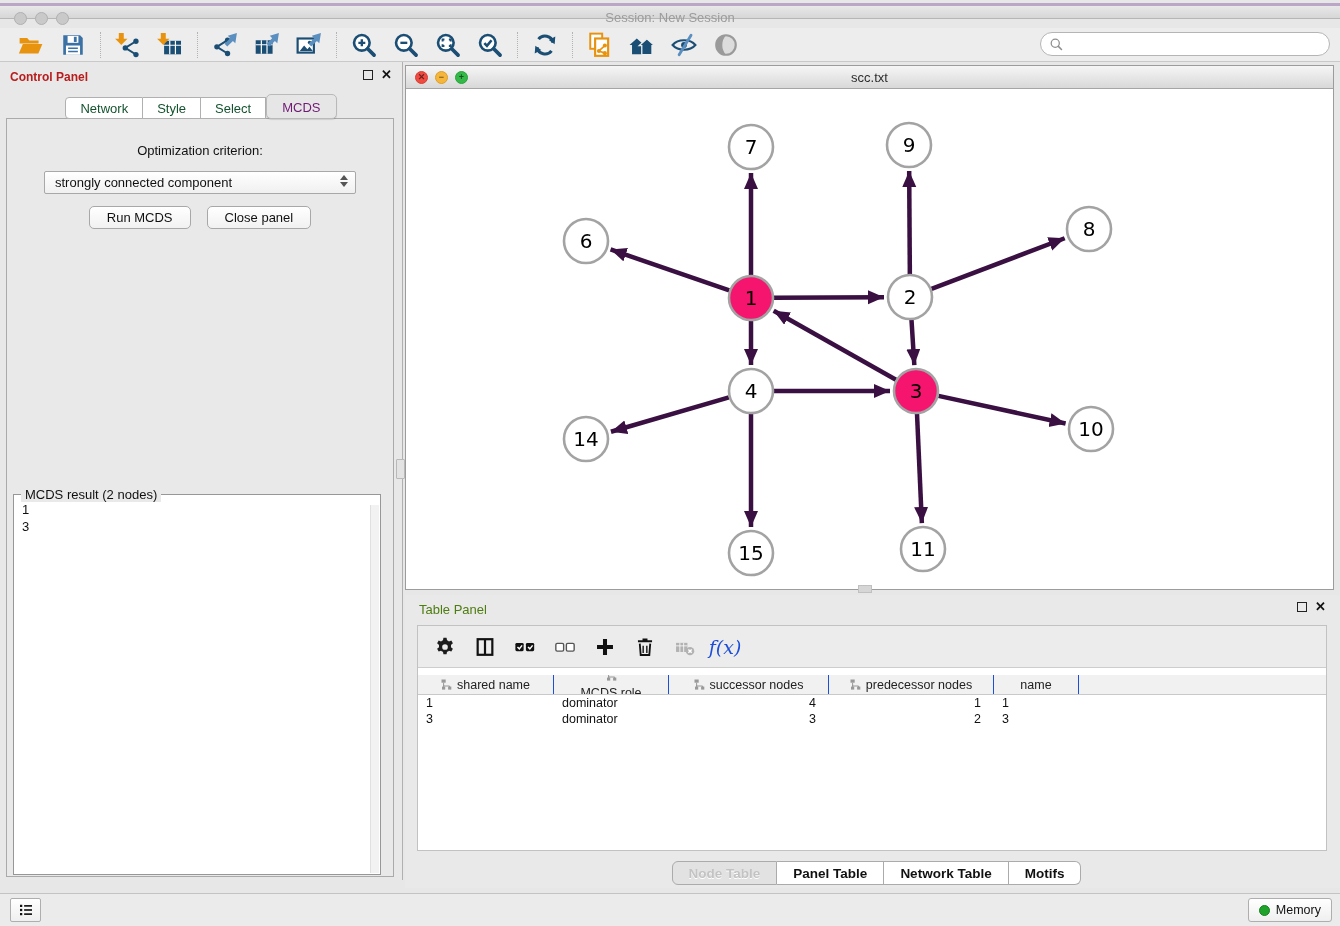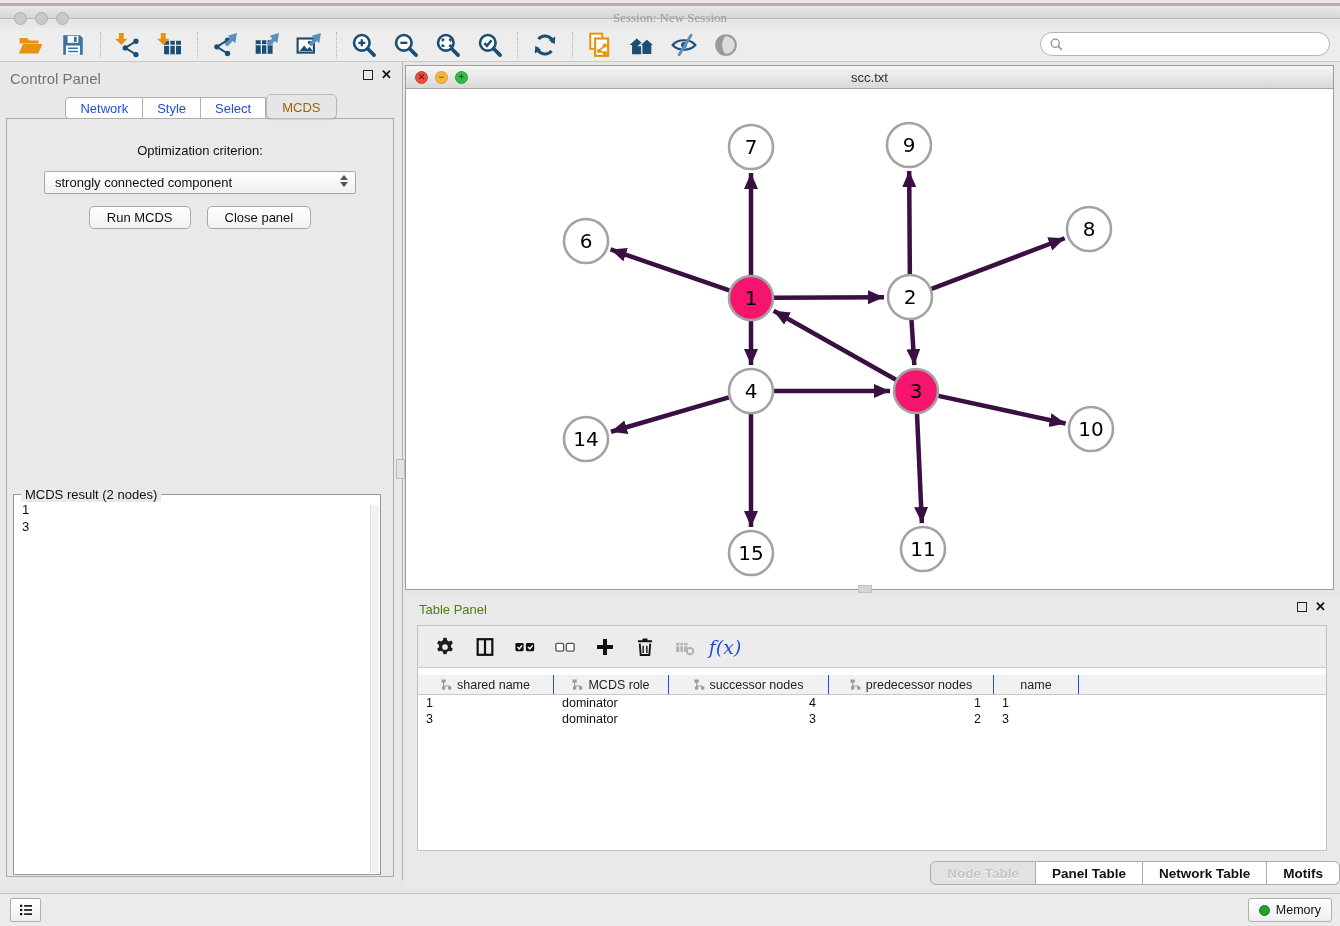--- a/index.html
+++ b/index.html
@@ -1,21 +1,21 @@
 <!DOCTYPE html>
 <html><head>
 <meta charset="utf-8">
 <style>
   * { margin:0; padding:0; box-sizing:border-box; }
   html,body { width:1340px; height:926px; }
   body { position:relative; background:#e7e7e7; font-family:"Liberation Sans",sans-serif; overflow:hidden; color:#111; }
 
   
   .titlebar { position:absolute; left:0; top:3px; width:1340px; height:16px;
-    background:linear-gradient(#ededed,#d6d6d6); border-bottom:1px solid #b6b6b6;font-family:Liberation Serif, serif; }
+    background:linear-gradient(#ededed,#d6d6d6); border-bottom:1px solid #b6b6b6; }
   .titlebar .accent { position:absolute; left:0; top:0; width:100%; height:3px; background:#bca6c8; }
   .lights { position:absolute; left:14px; top:9px; display:flex; gap:8px; }
   .light { width:13px; height:13px; border-radius:50%; background:#c9c9c9; border:1px solid #b0b0b0; }
   .app-title { position:absolute; left:0; right:0; top:7px; text-align:center; font-size:13px; color:#9b9b9b; }
 
   
   .toolbar { position:absolute; left:0; top:28px; width:1340px; height:34px; background:#ededed;
     border-bottom:1px solid #c9c9c9; display:flex; align-items:center; padding-left:10px; }
   .tbtn { width:32px; height:30px; border:none; background:transparent; display:flex; align-items:center;
     justify-content:center; margin:0 5px; cursor:default; }
@@ -23,29 +23,29 @@
   .tsep { width:1px; height:26px; border-left:1px dotted #b3b3b3; margin:0 6px; }
   .searchbox { position:absolute; right:10px; top:4px; width:290px; height:24px; background:#fff;
     border:1px solid #b5b5b5; border-radius:12px; display:flex; align-items:center; padding-left:8px; }
   .searchbox svg { width:15px; height:15px; }
   .searchbox input { border:none; outline:none; flex:1; height:18px; font-size:13px; background:transparent; }
 
   
   .control-panel { position:absolute; left:0; top:62px; width:403px; height:818px; background:#e8e8e8;
     border-right:1px solid #b0b0b0; }
   .panel-head { position:absolute; left:0; top:0; width:100%; height:28px; }
-  .panel-title { position:absolute; left:10px; top:8px; font-size:15px; color:#737373; }
+  .panel-title { position:absolute; left:10px; top:8px; font-size:12px; color:#b91c1c;font-weight:bold; }
   .wbtns { position:absolute; right:10px; top:7px; display:flex; gap:8px; align-items:center; }
   .float-glyph { width:10px; height:10px; border:1.5px solid #222; display:inline-block; }
   .close-glyph { font-size:13px; font-weight:bold; color:#111; line-height:12px; }
 
   .cp-tabs { position:absolute; left:0; right:0; top:35px; height:22px; display:flex; justify-content:center; z-index:2; }
-  .cp-tab { font-size:13px; padding:3px 14px 2px; background:#fff; border:1px solid #b0b0b0; border-left:none; color:#1d4ed8; }
+  .cp-tab { font-size:13px; padding:3px 14px 2px; background:#fff; border:1px solid #b0b0b0; border-left:none; color:#14532d; }
   .cp-tab:first-child { border-left:1px solid #b0b0b0; border-radius:4px 0 0 4px; }
-  .cp-tab.active { background:#e6e6e6; color:#a16207; border-radius:5px; border:1px solid #b9b9b9;
+  .cp-tab.active { background:#e6e6e6; color:#701a75; border-radius:5px; border:1px solid #b9b9b9;
     margin-top:-3px; padding:5px 15px 4px; box-shadow:0 1px 1px rgba(0,0,0,.12); }
 
   .cp-content { position:absolute; left:6px; right:8px; top:56px; bottom:3px; border:1px solid #aaa; background:#e9e9e9; }
   .opt-label { text-align:center; margin-top:24px; font-size:13px; }
   .mac-select { width:312px; height:23px; margin:13px auto 0; background:linear-gradient(#fff,#f0f0f0);
     border:1px solid #a8a8a8; border-radius:2px; position:relative; display:flex; align-items:center;
     font-size:13px; padding-left:10px; }
   .stepper { position:absolute; right:7px; top:3px; display:flex; flex-direction:column; gap:2px; }
   .stepper i { width:0; height:0; border-left:4px solid transparent; border-right:4px solid transparent; display:block; }
   .stepper .up { border-bottom:5px solid #555; }
@@ -89,21 +89,21 @@
   .fx-glyph { font-family:"DejaVu Serif",serif; font-style:italic; font-size:19px; color:#1d4ed8; }
 
   .grid-head { display:flex; height:20px; background:#f1f1f1; border-bottom:1px solid #c9c9c9; margin-top:7px; }
   .gh-cell { display:flex; align-items:center; justify-content:center; gap:5px; font-size:12.5px; color:#222;
     border-right:1px solid #1d4ed8; overflow:hidden; }
   .gh-cell svg { width:11px; height:11px; flex:none; }
   .grid-row { display:flex; height:16px; font-size:12.5px; color:#111; }
   .gr-cell { padding:0 8px; line-height:16px; overflow:hidden; white-space:nowrap; }
   .gr-cell.r { text-align:right; padding-right:13px; }
 
-  .tp-tabs { position:absolute; left:8px; right:0; top:266px; display:flex; justify-content:flex-end; }
+  .tp-tabs { position:absolute; left:8px; right:0; top:266px; display:flex; justify-content:center; }
   .tp-tab { font-size:13.5px; font-weight:600; padding:4px 16px 3px; background:#fff; border:1px solid #ababab;
     border-left:none; color:#111; }
   .tp-tab:first-child { border-left:1px solid #ababab; border-radius:6px 0 0 6px; }
   .tp-tab:last-child { border-radius:0 6px 6px 0; }
   .tp-tab.active { background:#e2e2e2; color:#c3c3c3; text-shadow:0 1px 0 #fff; }
 
   
   .statusbar { position:absolute; left:0; top:893px; width:1340px; height:50px; background:#ebebeb; border-top:1px solid #c3c3c3; }
   .sb-left-btn { position:absolute; left:10px; top:4px; width:31px; height:24px; background:linear-gradient(#fff,#efefef);
     border:1px solid #aeaeae; border-radius:2px; display:flex; align-items:center; justify-content:center; }
@@ -437,21 +437,21 @@
     <div class="grid-head" id="grid-head">
         <div class="gh-cell" style="width: 136px;">
           <svg viewBox="0 0 11 11">
             <rect x="0.5" y="0.5" width="4.2" height="3.2" fill="#999"></rect>
             <path d="M2.6 3.7v3.3h6v2M2.6 5.8v3.2" stroke="#999" fill="none"></path>
             <rect x="1" y="7.6" width="3.2" height="3" fill="#999"></rect>
             <rect x="7.1" y="7.6" width="3.2" height="3" fill="#999"></rect>
           </svg>
           <span>shared name</span>
         </div>
-        <div class="gh-cell" style="width: 115px;">
+        <div class="gh-cell" style="width: 115px; flex-direction: column;">
           <svg viewBox="0 0 11 11">
             <rect x="0.5" y="0.5" width="4.2" height="3.2" fill="#999"></rect>
             <path d="M2.6 3.7v3.3h6v2M2.6 5.8v3.2" stroke="#999" fill="none"></path>
             <rect x="1" y="7.6" width="3.2" height="3" fill="#999"></rect>
             <rect x="7.1" y="7.6" width="3.2" height="3" fill="#999"></rect>
           </svg>
           <span>MCDS role</span>
         </div>
         <div class="gh-cell" style="width: 160px;">
           <svg viewBox="0 0 11 11">

